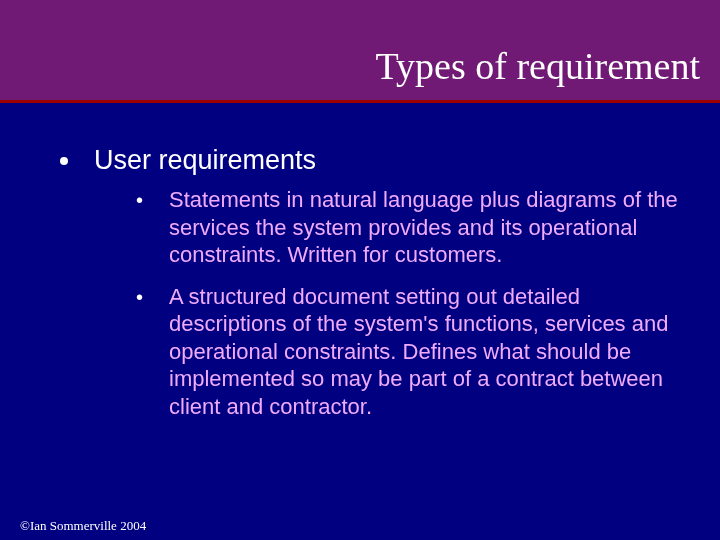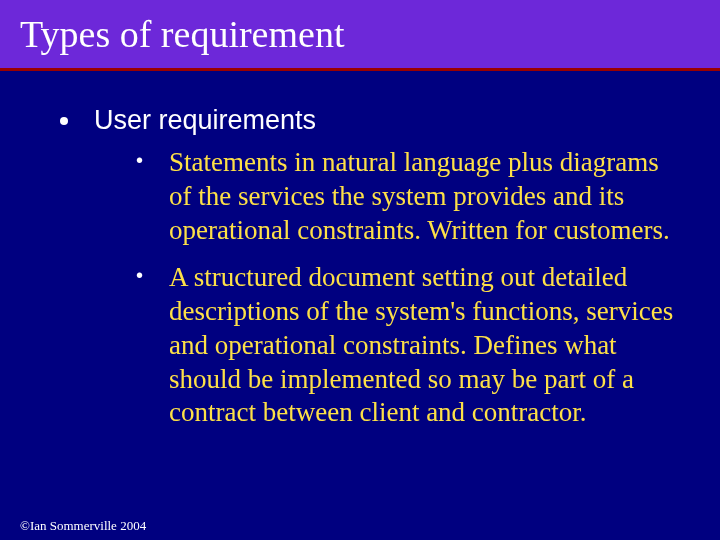--- a/index.html
+++ b/index.html
@@ -4,39 +4,39 @@
 <style>
   * { margin: 0; padding: 0; box-sizing: border-box; }
   html, body { width: 720px; height: 540px; overflow: hidden; }
   body {
     background: #000080;
     font-family: Arial, Helvetica, sans-serif;
     color: #ffffff;
     position: relative;
   }
   .title-area {
-    background: #6d28d9;
-    padding: 12px 20px 12px 20px;
-    text-align: left;
+    background: #701a75;
+    padding: 44px 20px 12px 20px;
+    text-align: right;
     border-bottom: 3px solid #9a0000;
   }
   .title {
     font-family: "Times New Roman", Times, serif;
     font-size: 38px;
     color: #ffffff;
     font-weight: normal;
   }
   .content {
     padding: 18px 40px 0 60px;
   }
   .level1 {
     display: flex;
     align-items: flex-start;
     margin-bottom: 10px;
-    margin-top: 16px;
+    margin-top: 24px;
   }
   .dot {
     width: 8px; height: 8px;
     background: #ffffff;
     border-radius: 50%;
     margin-top: 12px;
     margin-right: 26px;
     flex-shrink: 0;
   }
   .level1-text {
@@ -53,24 +53,24 @@
   }
   .bullet2 {
     font-family: Arial, sans-serif;
     font-size: 20px;
     color: #ffffff;
     margin-right: 26px;
     line-height: 28px;
     flex-shrink: 0;
   }
   .level2-text {
-    font-family: Liberation Serif, serif;
-    font-size: 27px;
+    font-family: Liberation Sans, sans-serif;
+    font-size: 22px;
     line-height: 1.25;
-    color: #fde047;
+    color: #f0abfc;
     max-width: 520px;
   }
   .footer {
     position: absolute;
     bottom: 6px;
     left: 0;
     width: 100%;
     padding: 0 20px;
     display: flex;
     font-family: "Times New Roman", Times, serif;

